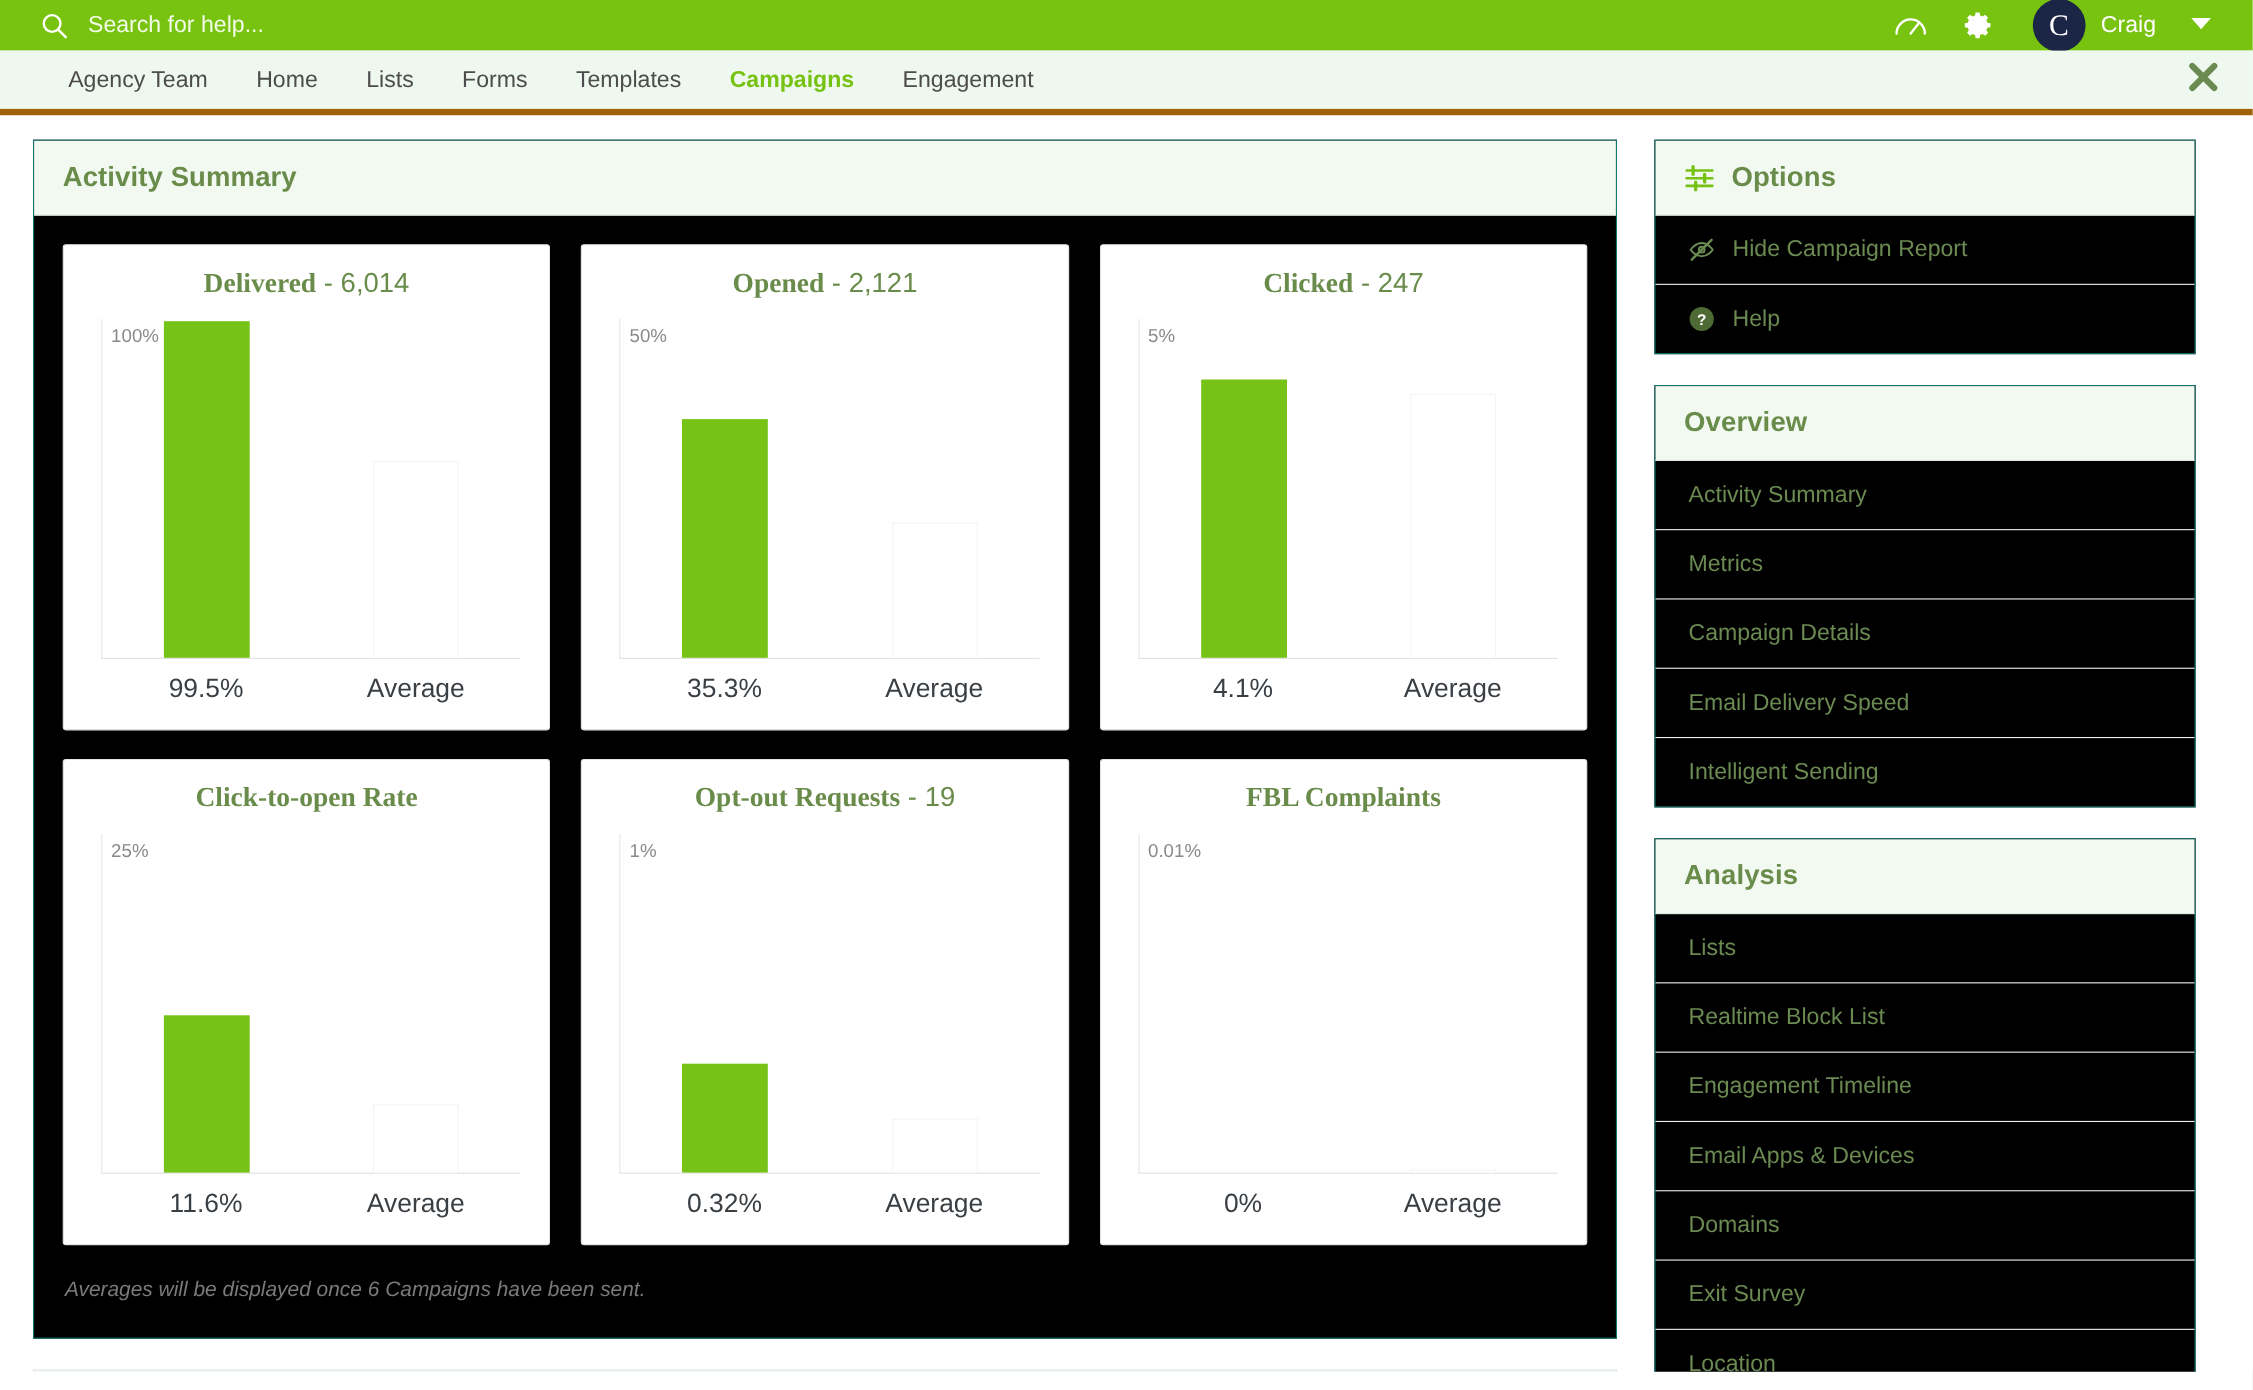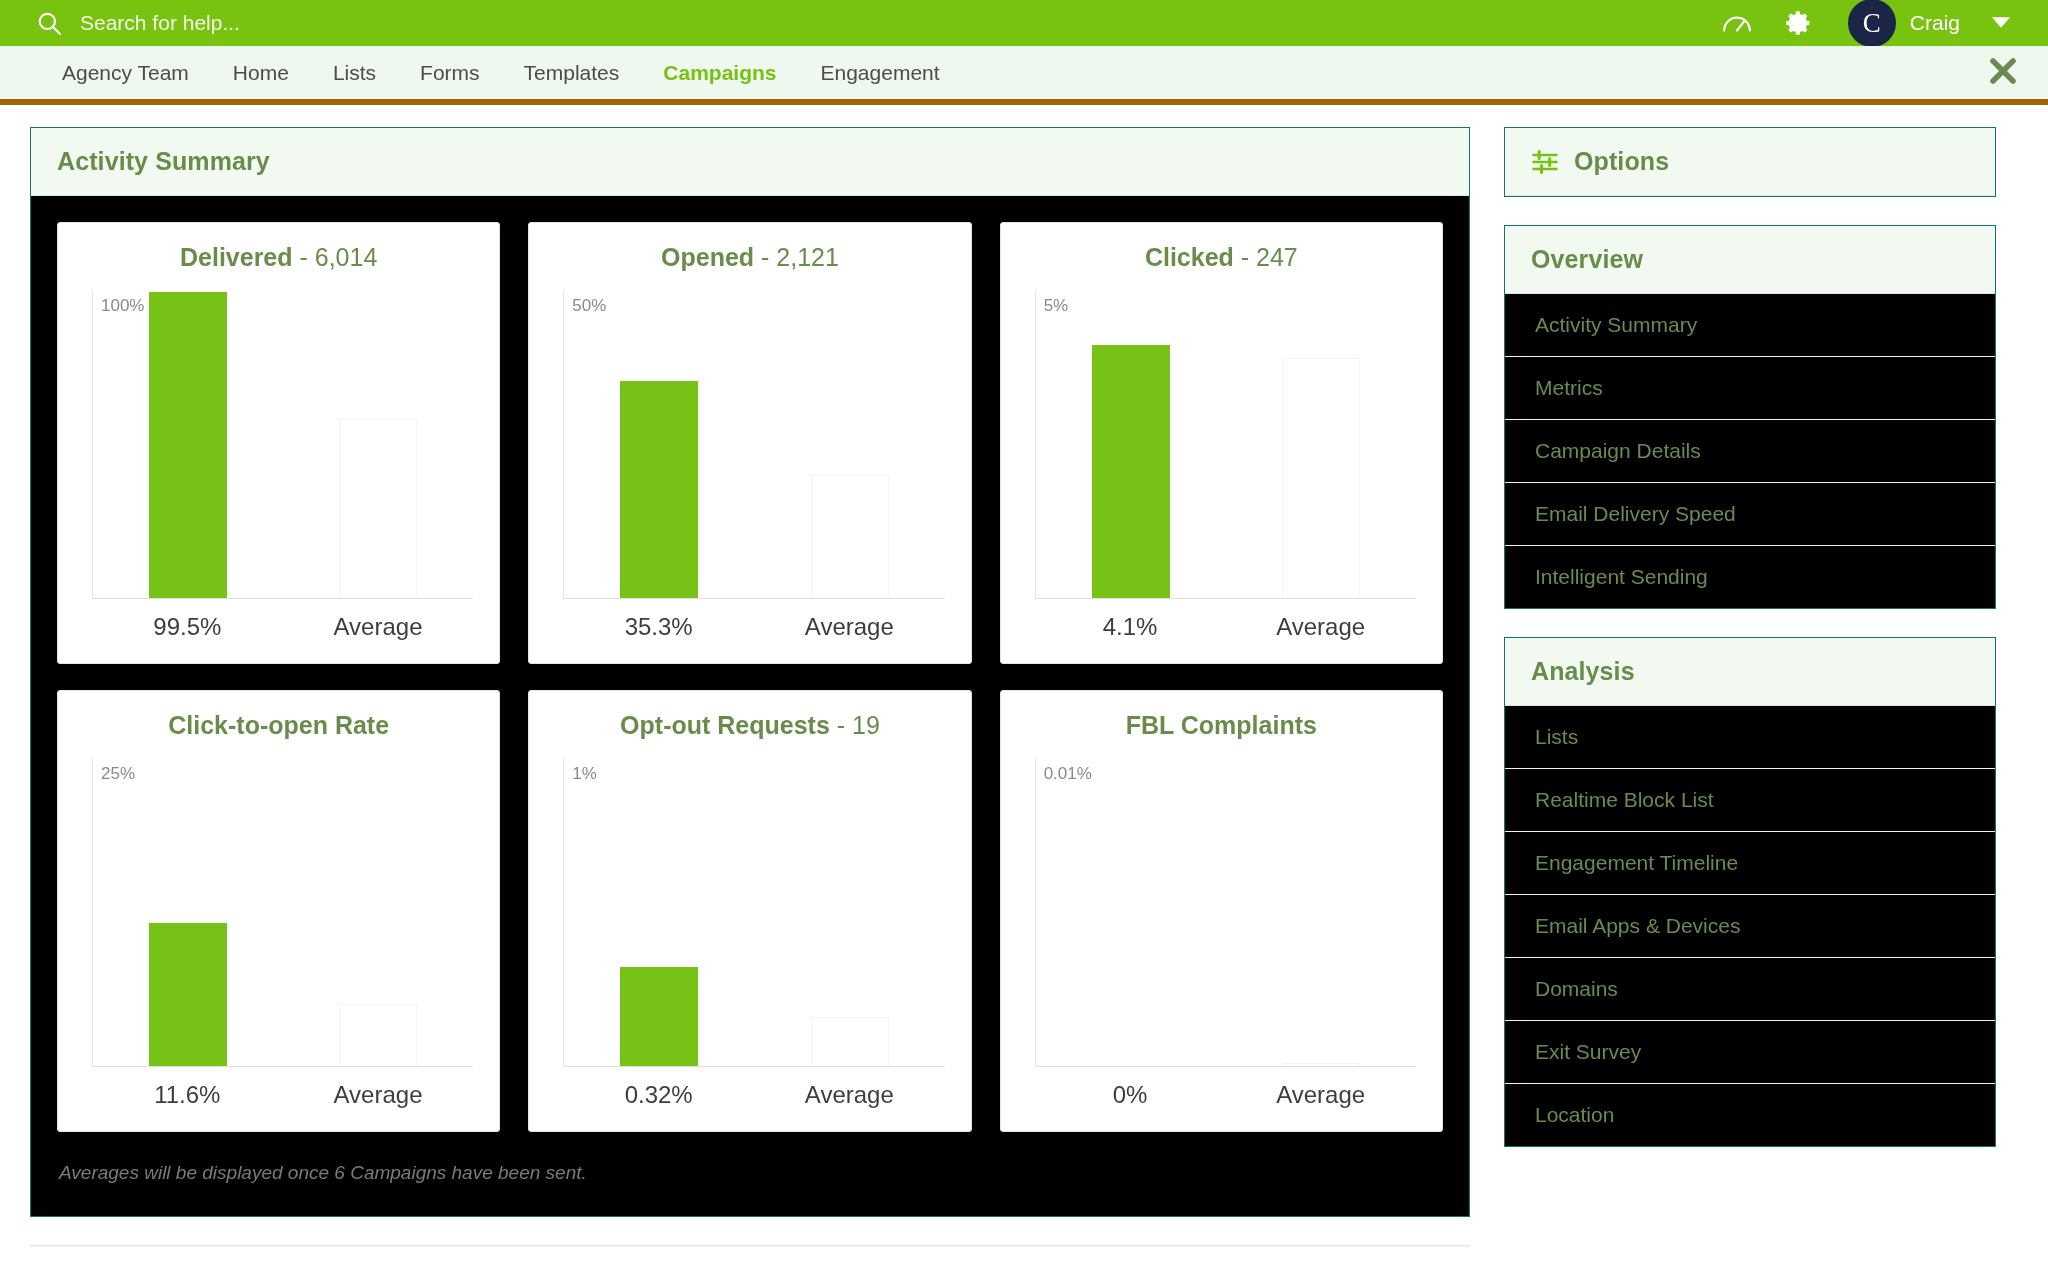--- a/index.html
+++ b/index.html
@@ -115,21 +115,21 @@
     height: 442px;
     display: flex; flex-direction: column;
   }
   .chart-title {
     text-align: center;
     font-size: 25px;
     color: #6a8c4b;
     margin-bottom: 18px;
     white-space: nowrap;
   }
-  .chart-title .ct-name { font-weight: bold; }
+  .chart-title .ct-name { font-weight: bold; font-family: Liberation Serif, serif; }
   .chart-title .ct-count { font-weight: normal; }
   .plot {
     position: relative;
     flex: 1;
     border-left: 1px solid #e6e6e6;
     border-bottom: 1px solid #e0e0e0;
     margin: 0 0 0 8px;
   }
   .axis-max {
     position: absolute;
@@ -386,20 +386,37 @@
             <line x1="2" y1="6" x2="22" y2="6"></line>
               <line x1="2" y1="12" x2="22" y2="12"></line>
               <line x1="2" y1="18" x2="22" y2="18"></line>
             <line x1="7" y1="3" x2="7" y2="9" stroke-width="2.6"></line>
             <line x1="16" y1="9" x2="16" y2="15" stroke-width="2.6"></line>
             <line x1="9" y1="15" x2="9" y2="21" stroke-width="2.6"></line>
           </svg>
         </span>
         <span class="panel-head-title">Options</span>
       </div>
+      <div id="options-items">
+          <div class="side-list-item">
+            <span class="side-ico"><svg viewBox="0 0 24 24" width="24" height="24" fill="none" stroke="#6b8a52" stroke-width="1.8">
+                <path d="M2 12s3.8-6 10-6 10 6 10 6-3.8 6-10 6S2 12 2 12z"></path>
+                <circle cx="12" cy="12" r="2.6"></circle>
+                <line x1="3" y1="21" x2="21" y2="3" stroke-width="2.2" stroke-linecap="round"></line>
+              </svg></span>
+            <span>Hide Campaign Report</span>
+          </div>
+          <div class="side-list-item">
+            <span class="side-ico"><svg viewBox="0 0 24 24" width="24" height="24">
+                <circle cx="12" cy="12" r="11" fill="#4e6b35"></circle>
+                <text x="12" y="17.2" font-size="14" font-weight="bold" text-anchor="middle" fill="#ffffff" font-family="Liberation Sans, sans-serif">?</text>
+              </svg></span>
+            <span>Help</span>
+          </div>
+        </div>
     </div>
 
     <div class="panel">
       <div class="panel-head">
         <span class="panel-head-title">Overview</span>
       </div>
       <div id="overview-items">
           <div class="side-list-item">
             <span>Activity Summary</span>
           </div>

